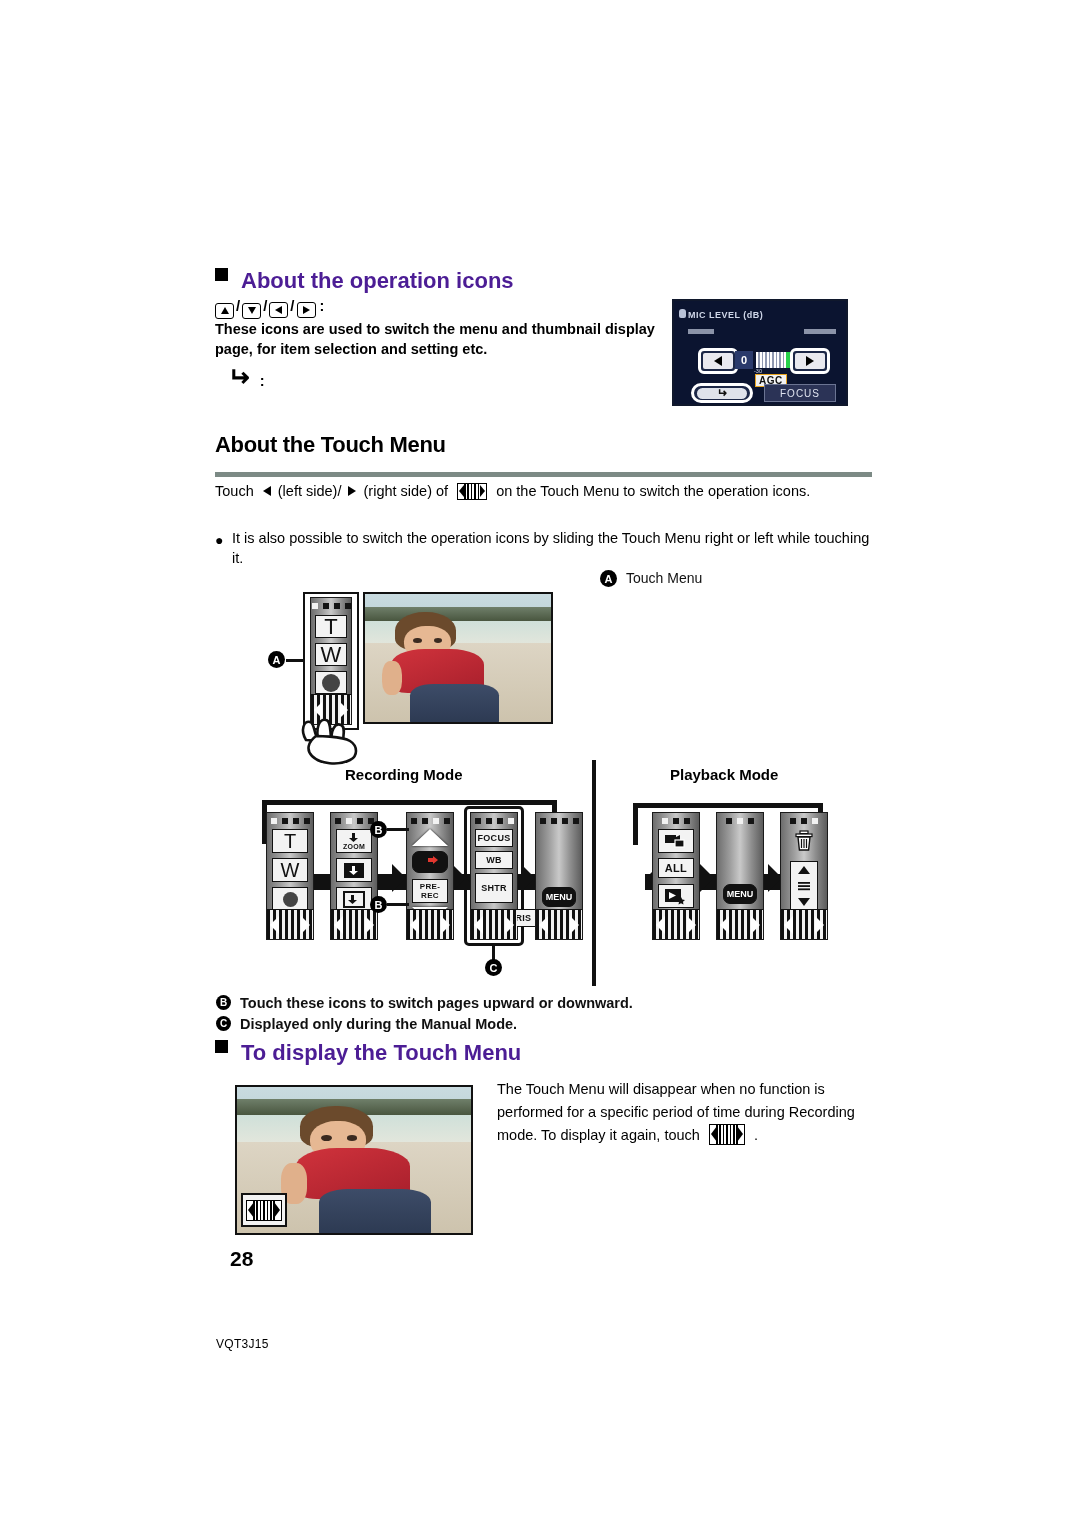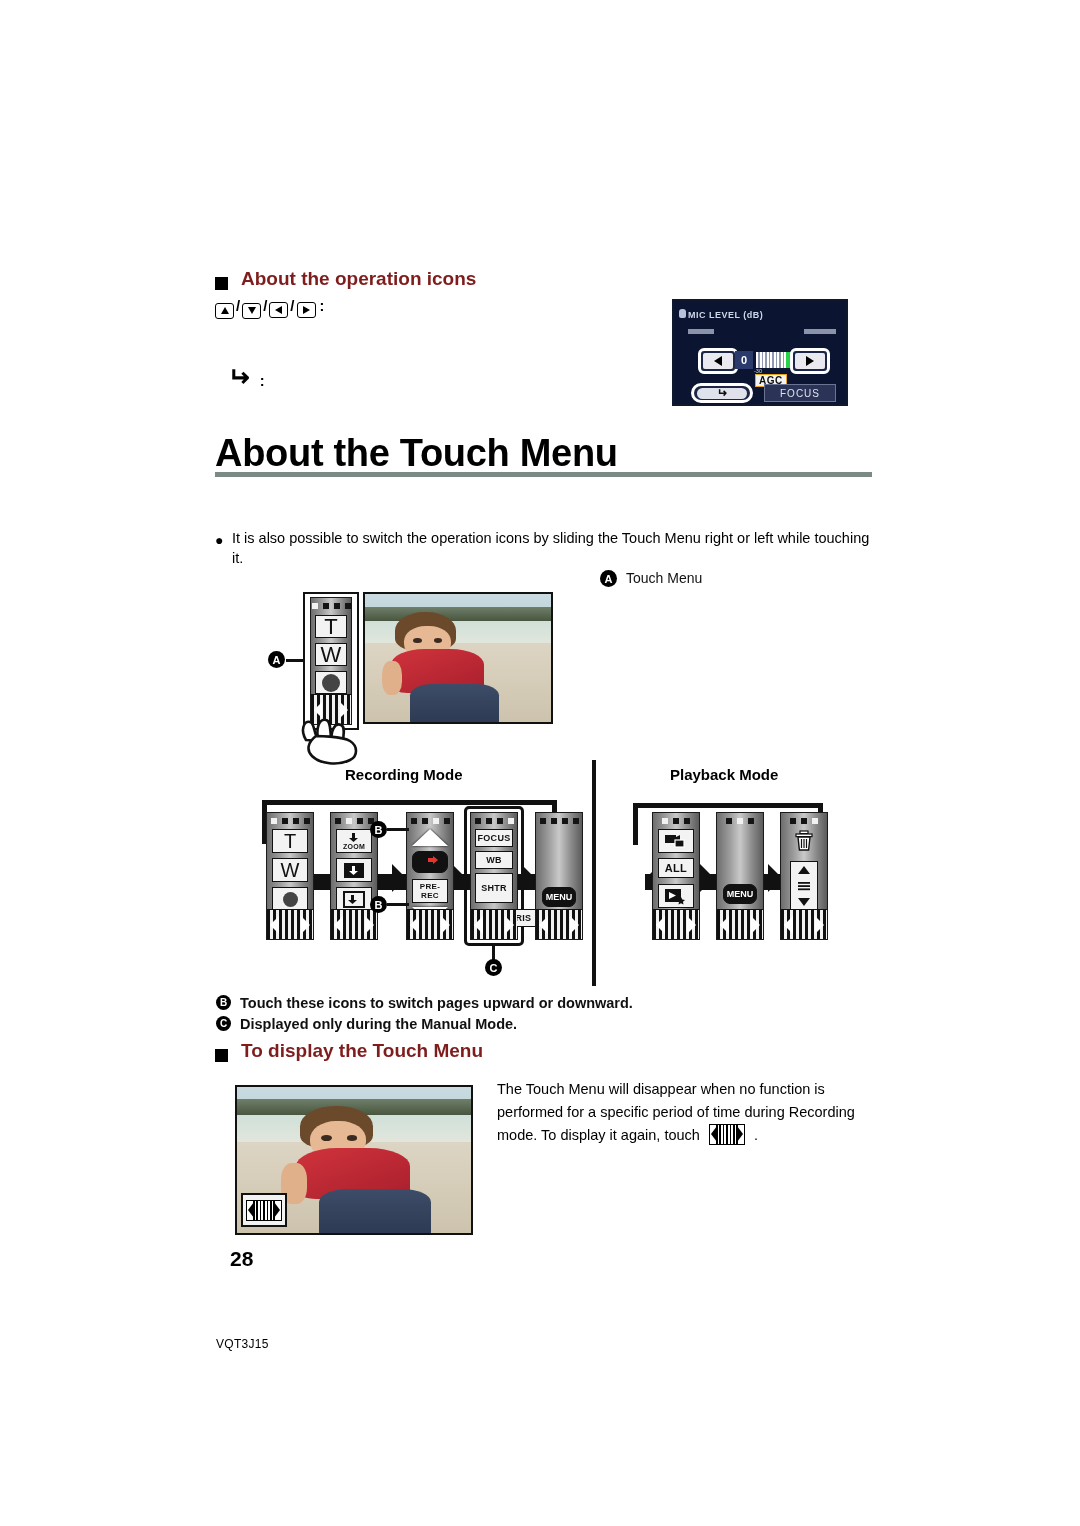--- a/index.html
+++ b/index.html
@@ -10,22 +10,22 @@
     font-family:"Liberation Sans", sans-serif;
     color:#111;
     position:relative;
     overflow:hidden;
   }
   .page { position:absolute; left:0; top:0; width:1080px; height:1526px; }
 
   
   .sq-head {
     position:absolute;
-    font-size:19px; font-weight:bold; color:#7f1d1d;
-    display:flex; align-items:flex-end; gap:13px;
+    font-size:22px; font-weight:bold; color:#4c1d95;
+    display:flex; align-items:flex-start; gap:13px;
   }
   .sq-head .bullet-sq { width:13px; height:13px; background:#000; display:inline-block; }
 
   .bodytext { position:absolute; font-size:14.5px; line-height:20px; color:#000; }
   .bodytext.b { font-weight:bold; }
 
   
   .keyicon {
     display:inline-flex; align-items:center; justify-content:center;
     width:19px; height:16px;
@@ -36,21 +36,21 @@
   .tri-up    { border-left:4.5px solid transparent; border-right:4.5px solid transparent; border-bottom:7px solid #000; }
   .tri-down  { border-left:4.5px solid transparent; border-right:4.5px solid transparent; border-top:7px solid #000; }
   .tri-left  { border-top:4.5px solid transparent; border-bottom:4.5px solid transparent; border-right:7px solid #000; }
   .tri-right { border-top:4.5px solid transparent; border-bottom:4.5px solid transparent; border-left:7px solid #000; }
   .slash { font-size:15px; padding:0 2px; }
 
   .return-glyph { font-size:26px; font-weight:bold; line-height:1; display:inline-block; transform:scaleX(-1); }
 
   
   .bigheading {
-    position:absolute; font-size:38px; font-weight:bold; letter-spacing:-0.3px; color:#000;
+    position:absolute; font-size:22px; font-weight:bold; letter-spacing:-0.3px; color:#000;
   }
   .rule { position:absolute; background:#7c8a85; }
 
   
   .slider-ic {
     display:inline-block; vertical-align:-4px;
     width:30px; height:17px;
     border:1.5px solid #000; background:#fff;
     position:relative; overflow:hidden;
   }
@@ -212,20 +212,21 @@
         <i class="tri-up"></i>
       </span><span class="slash">/</span><span class="keyicon">
         <i class="tri-down"></i>
       </span><span class="slash">/</span><span class="keyicon">
         <i class="tri-left"></i>
       </span><span class="slash">/</span><span class="keyicon">
         <i class="tri-right"></i>
       </span><span style="padding-left:4px;">:</span>
   </div>
 
+  <div class="bodytext b" style="left:215px; top:319px; width:455px;">These icons are used to switch the menu and thumbnail display page, for item selection and setting etc.</div>
 
   <div class="bodytext b" style="left:228px; top:364px; width:450px;">
     <span class="return-glyph">↵</span><span style="padding-left:10px;">:</span>
   </div>
 
 
   <div class="micscreen" style="left:672px; top:299px; width:176px; height:107px;">
     <div class="mic-dot"></div>
     <div class="mic-title">MIC LEVEL (dB)</div>
     <div class="mic-topbar" style="left:14px; top:28px; width:26px;"></div>
@@ -255,20 +256,29 @@
       <div class="in">
           <span class="return-glyph" style="font-size:12px;">↵</span>
         </div>
     </div>
     <div class="mic-enter" style="right:10px; top:83px;">FOCUS</div>
   </div>
 
   <div class="bigheading" style="left:215px; top:432px;">About the Touch Menu</div>
   <div class="rule" style="left:215px; top:472px; width:657px; height:5px;"></div>
 
+  <div class="bodytext" style="left:215px; top:481px; width:670px; white-space:nowrap;">
+    <span>Touch</span>
+    <span class="tri-inline-l" style="border-right-color:#000;border-top-width:5px;border-bottom-width:5px;border-right-width:8px;margin:0 3px 0 5px;"></span>
+    <span>(left side)/</span>
+    <span class="tri-inline-r" style="border-left-color:#000;border-top-width:5px;border-bottom-width:5px;border-left-width:8px;margin:0 3px;"></span>
+    <span>(right side) of</span>
+    <span class="slider-ic" style="margin:0 5px;"><span class="ar-l"></span><span class="stripes"></span><span class="ar-r"></span></span>
+    <span>on the Touch Menu to switch the operation icons.</span>
+  </div>
 
 
   <div class="bodytext" style="left:215px; top:528px; width:665px;">
     <span style="position:absolute;left:0;top:2px;font-size:14px;">●</span>
     <span style="display:block;padding-left:17px;">It is also possible to switch the operation icons by sliding the Touch Menu right or left while touching it.</span>
   </div>
 
   <div class="circ abs" style="left:268px; top:651px;">A</div>
   <div style="position:absolute;left:286px;top:659px;width:19px;height:2.5px;background:#111;"></div>
 

